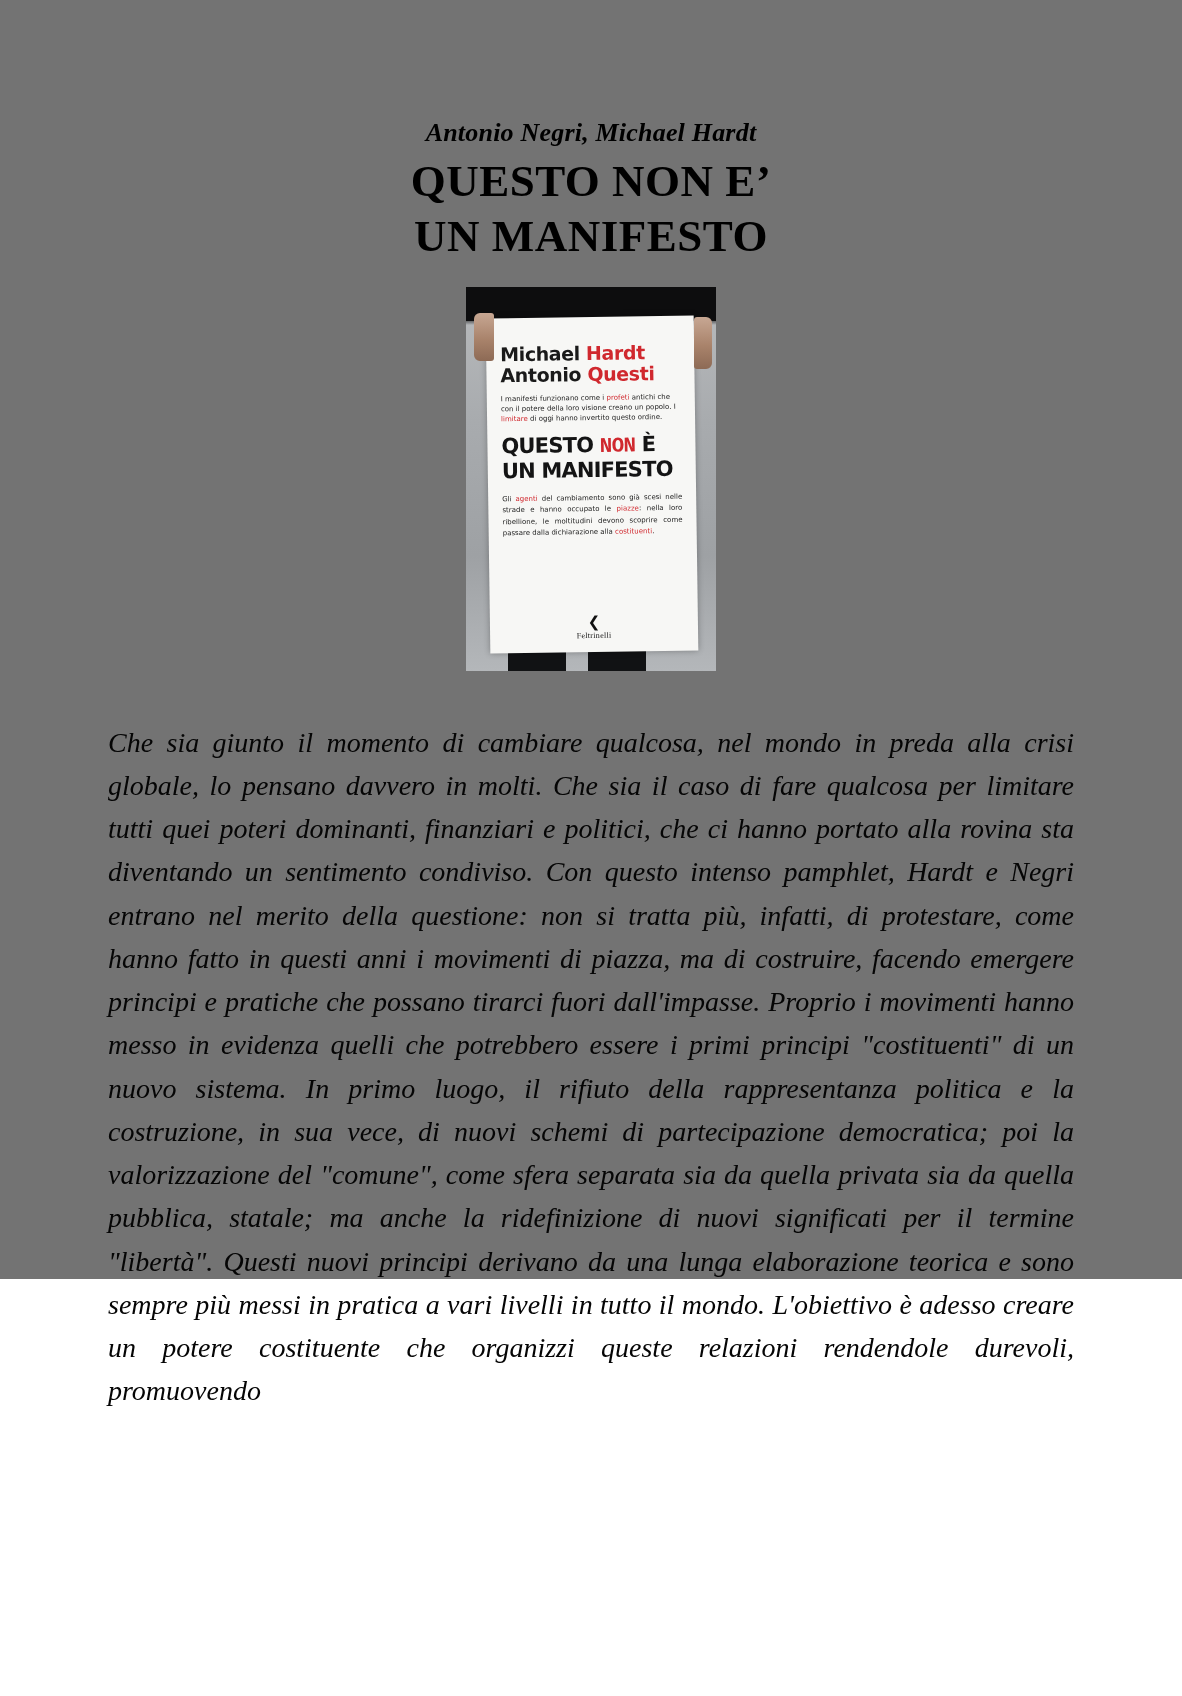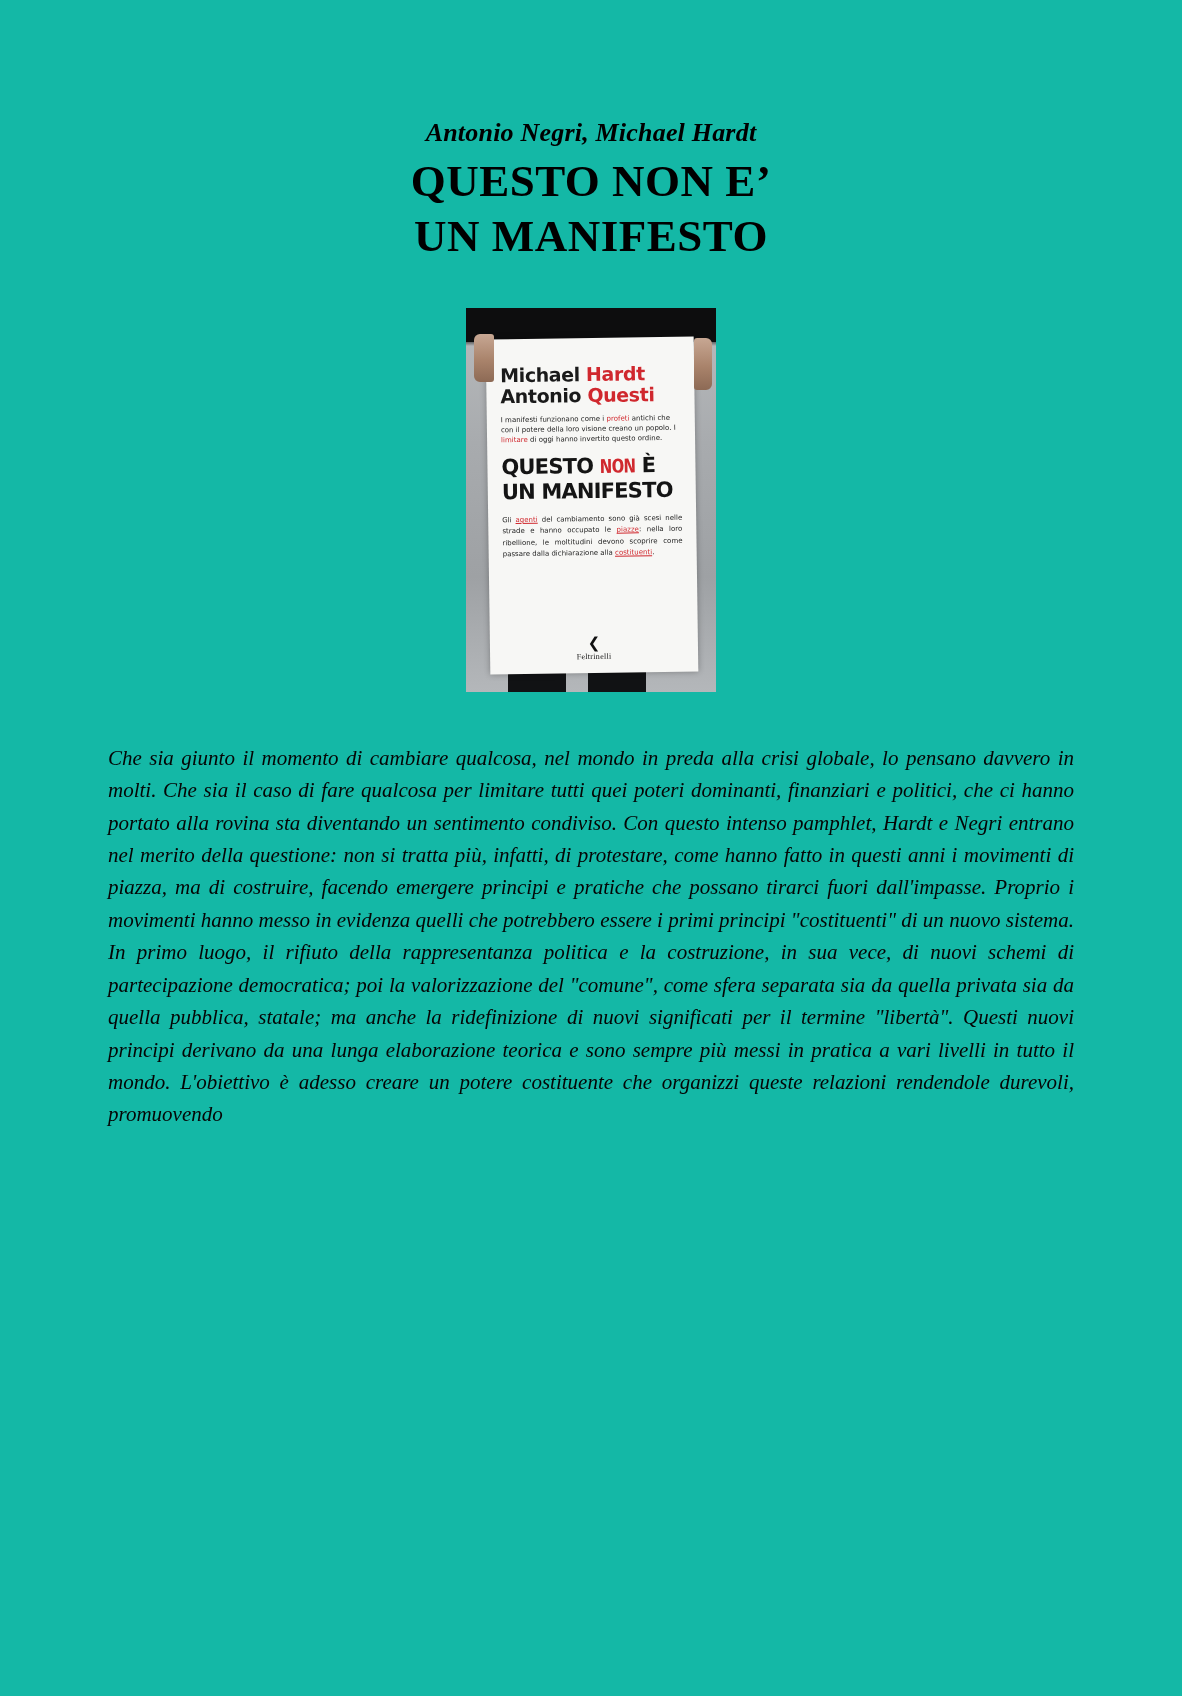--- a/index.html
+++ b/index.html
@@ -12,22 +12,22 @@
     width: 1182px;
     height: 1696px;
     font-family: "Liberation Serif", serif;
     color: #000000;
     overflow: hidden;
   }
 
   .page {
     position: relative;
     width: 1182px;
-    height: 1696px;
-    background: #14b8a6;
+    height: 1279px;
+    background: #737373;
     box-sizing: border-box;
   }
 
   
   .header {
     padding-top: 118px;
     text-align: center;
   }
   .authors {
     font-family: "Liberation Serif", serif;
@@ -46,21 +46,21 @@
     line-height: 1.22;
     letter-spacing: 0.5px;
     margin: 0;
     color: #000;
     text-align: center;
   }
   .booktitle .tline { display: block; }
 
   
   .cover-wrap {
-    margin: 44px auto 0 auto;
+    margin: 23px auto 0 auto;
     width: 250px;
     height: 384px;
     position: relative;
   }
   .cover-photo {
     position: absolute;
     inset: 0;
     background: linear-gradient(180deg, #b9bbbd 0%, #a8abae 35%, #9ea1a4 70%, #b4b7ba 100%);
     overflow: hidden;
   }
@@ -160,21 +160,21 @@
   .cover-maintitle .red { color: #d0282e; font-family: Liberation Mono, monospace; }
 
   .cover-blurb2 {
     font-family: "DejaVu Sans", sans-serif;
     font-size: 7px;
     line-height: 1.62;
     color: #1c1c1c;
     margin-top: 12px;
     text-align: justify;
   }
-  .cover-blurb2 .red { color: #d0282e; text-decoration: underline; }
+  .cover-blurb2 .red { color: #d0282e; }
 
   .publisher {
     position: absolute;
     left: 0;
     right: 0;
     bottom: 12px;
     text-align: center;
   }
   .publisher-mark {
     font-family: "DejaVu Sans", sans-serif;
@@ -191,21 +191,21 @@
     color: #111;
     display: block;
     margin-top: 1px;
   }
 
   
   .body-copy {
     margin: 50px 108px 0 108px;
     font-family: "Liberation Serif", serif;
     font-style: italic;
-    font-size: 21px;
+    font-size: 28px;
     line-height: 1.545;
     text-align: justify;
     text-justify: inter-word;
     color: #050505;
     hyphens: none;
   }
   .body-copy p { margin: 0; }
 </style>
 </head>
 <body>

